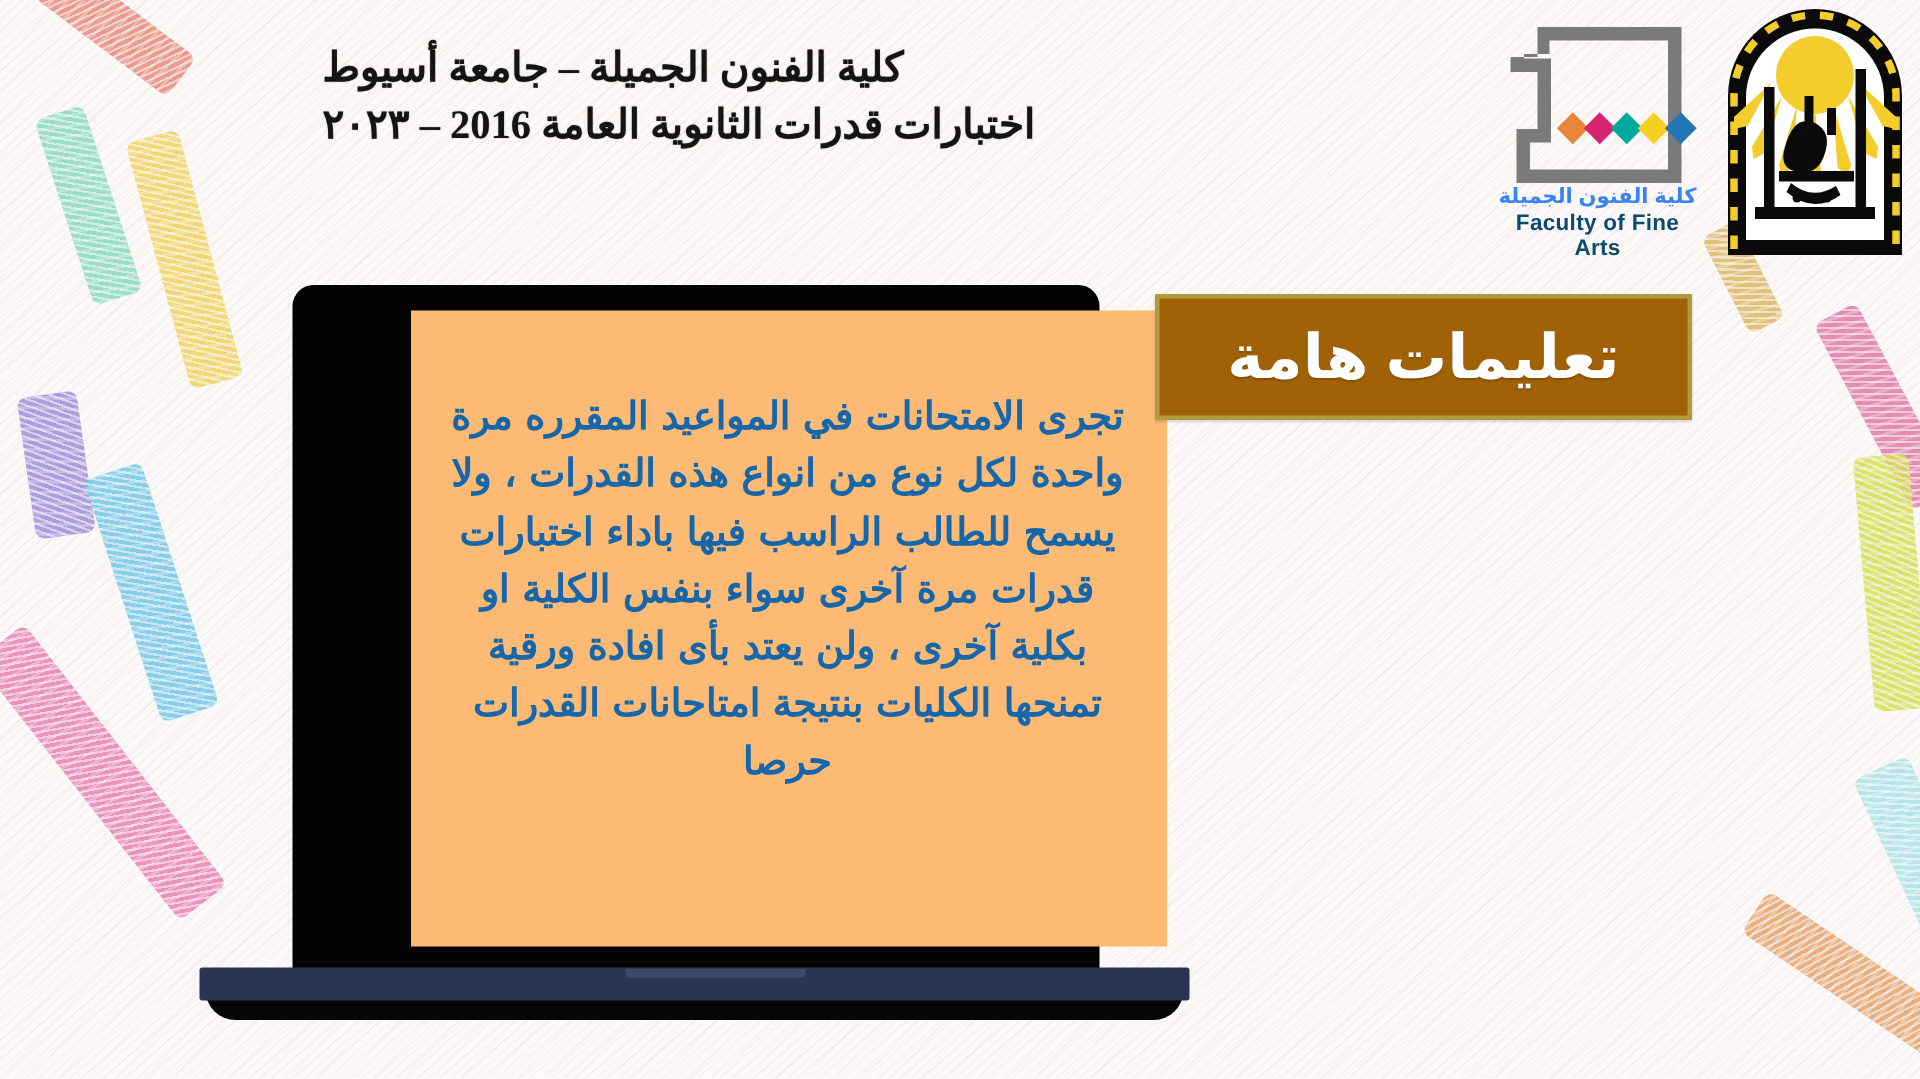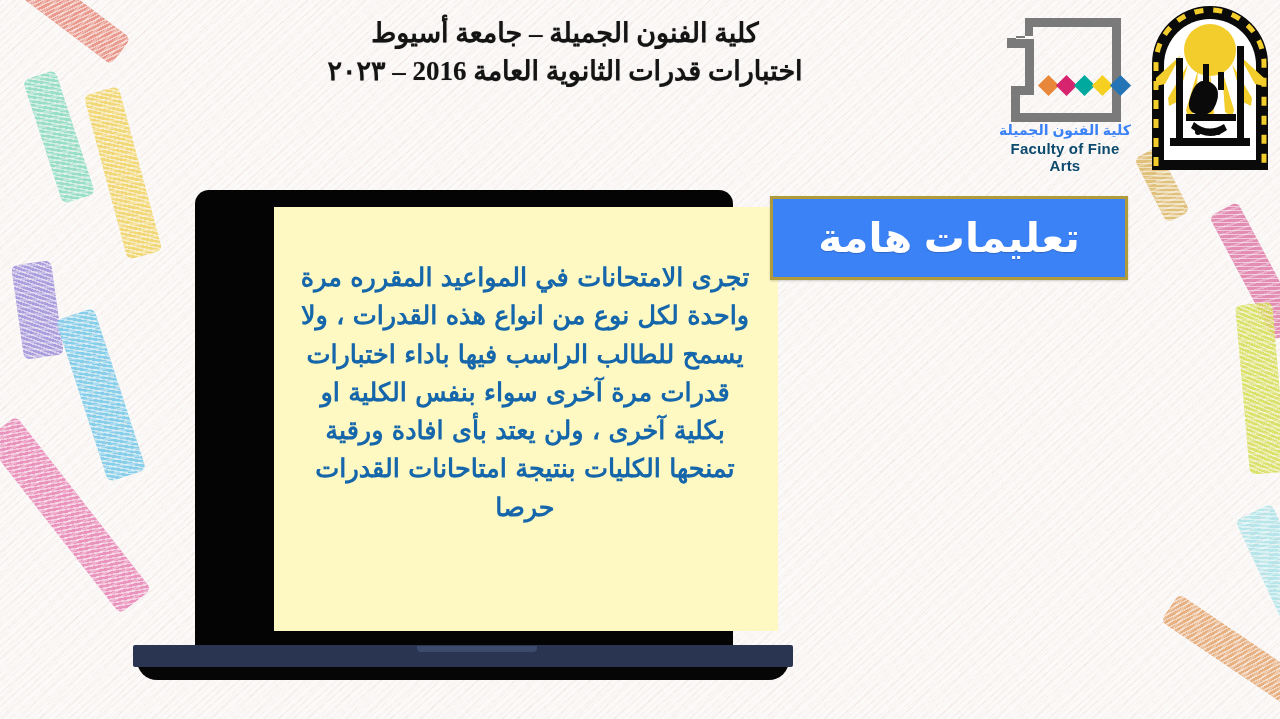--- a/index.html
+++ b/index.html
@@ -32,58 +32,58 @@
   }
   .crayon::before{
     content:"";position:absolute;inset:-2px;border-radius:8px;
     background-image:repeating-linear-gradient(
         100deg, rgba(255,255,255,.30) 0px, rgba(255,255,255,.30) 2px,
         rgba(255,255,255,0) 2px, rgba(255,255,255,0) 7px);
   }
 
   
   #header-block{
-    position:absolute;z-index:5;top:14px;left:215px;width:700px;
-    text-align:center;direction:rtl;
+    position:absolute;z-index:5;top:26px;left:215px;width:700px;
+    text-align:left;direction:rtl;
   }
   .hdr-line{
     font-family:"Liberation Serif","DejaVu Serif",serif;
     font-weight:bold;color:#141414;
     font-size:27px;line-height:1.42;
     letter-spacing:.3px;
     text-shadow:0 0 1px rgba(0,0,0,.35);
   }
 
   
   #logo-fine-arts{position:absolute;z-index:6;left:995px;top:14px;width:140px;height:150px;}
   #logo-assiut{position:absolute;z-index:6;left:1146px;top:2px;width:128px;height:170px;}
 
   
   #banner-important{
     position:absolute;z-index:6;left:770px;top:196px;width:358px;height:84px;
-    background:#3b82f6;border:3px solid #b09b3c;box-sizing:border-box;
+    background:#a16207;border:3px solid #b09b3c;box-sizing:border-box;
     display:flex;align-items:center;justify-content:center;
     box-shadow:0 1px 2px rgba(0,0,0,.18);
   }
   #banner-important .banner-text{
     direction:rtl;color:#ffffff;font-weight:bold;
     font-family:"Liberation Sans","DejaVu Sans",sans-serif;
     font-size:41px;line-height:1;letter-spacing:1px;
     text-shadow:0 1px 1px rgba(0,0,0,.18);
   }
 
   
   #laptop{position:absolute;z-index:4;left:133px;top:190px;width:660px;height:492px;}
   #laptop-lid{
     position:absolute;left:62px;top:0;width:538px;height:458px;
     background:#040404;border-radius:14px 14px 3px 3px;
   }
   #laptop-screen{
     position:absolute;left:79px;top:17px;width:504px;height:424px;
-    background:#fef9c3;
+    background:#fdba74;
   }
   #laptop-base{
     position:absolute;left:0;top:455px;width:660px;height:22px;
     background:#2a3551;border-radius:2px;
   }
   #laptop-base-shadow{
     position:absolute;left:4px;top:470px;width:652px;height:20px;
     background:#060606;
     border-radius:0 0 26px 26px;
   }

